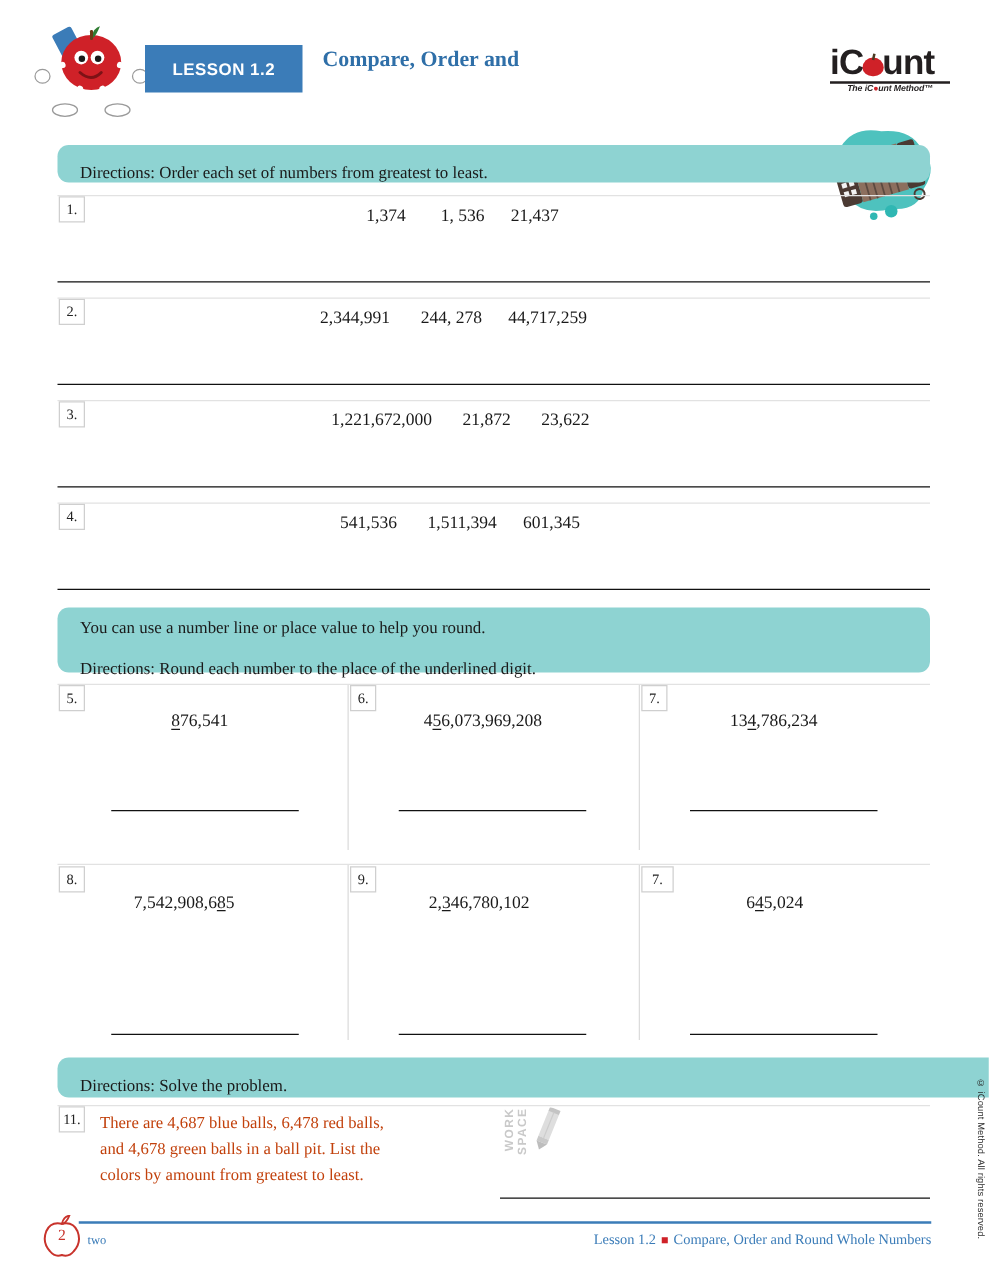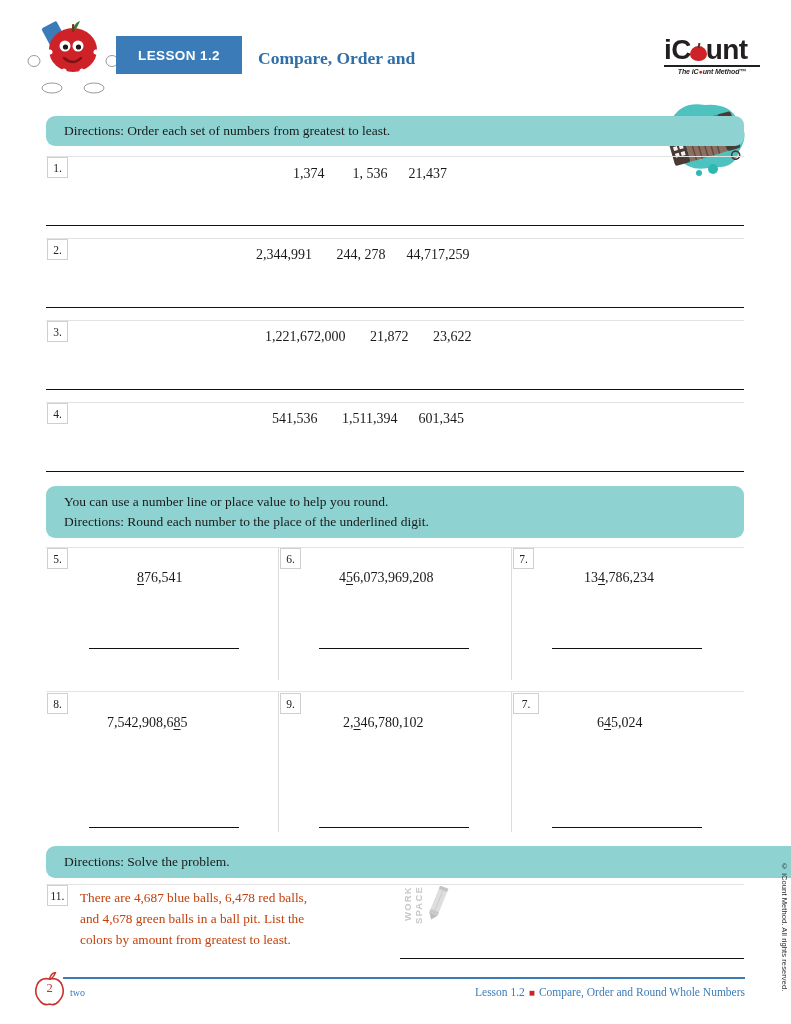--- a/index.html
+++ b/index.html
@@ -18,21 +18,21 @@
     position: absolute; left: 116px; top: 36px;
     width: 126px; height: 38px;
     background: #3b7cb8;
     display: flex; align-items: center; justify-content: center;
   }
   .lesson-chip span {
     color: #ffffff; font-size: 13.5px; font-weight: bold;
     letter-spacing: .4px; font-family: "Liberation Sans", sans-serif;
   }
   .title-block {
-    position: absolute; left: 258px; top: 46px; width: 360px;
+    position: absolute; left: 258px; top: 35px; width: 360px;
     color: #2f6fa8; font-weight: bold; font-size: 17.5px; line-height: 25px;
   }
   .logo { position: absolute; left: 664px; top: 36px; width: 96px; height: 42px; }
   .logo-word {
     font-family: "Liberation Sans", sans-serif;
     font-size: 28px; font-weight: bold; color: #231f20;
     letter-spacing: -0.6px; line-height: 28px; position: relative;
   }
   .logo-apple {
     display: inline-block; width: 17px; height: 18px; position: relative;
@@ -52,21 +52,21 @@
     font-size: 7px; font-weight: bold; font-style: italic; color: #231f20;
     text-align: center; margin-top: 1.5px; letter-spacing: -0.1px;
   }
   .logo-tag .red { color: #cf2128; }
 
   
   .dirbar {
     position: absolute; background: #8ed3d2; border-radius: 9px;
     display: flex; align-items: center; padding-left: 18px;
   }
-  .dirbar .dtext { font-size: 13.5px; color: #1a1a1a; line-height: 20px; }
+  .dirbar .dtext { font-size: 13.5px; color: #1a1a1a; line-height: 20px; margin-top: 13px; }
 
   
   .numbox {
     position: absolute; width: 21px; height: 21px;
     border: 1px solid #cfcfcf; background: #ffffff;
     font-size: 11.5px; color: #222; display: flex;
     align-items: center; justify-content: center;
     z-index: 4;
   }
   .rowline { position: absolute; height: 1px; background: #e2e2e2; }

